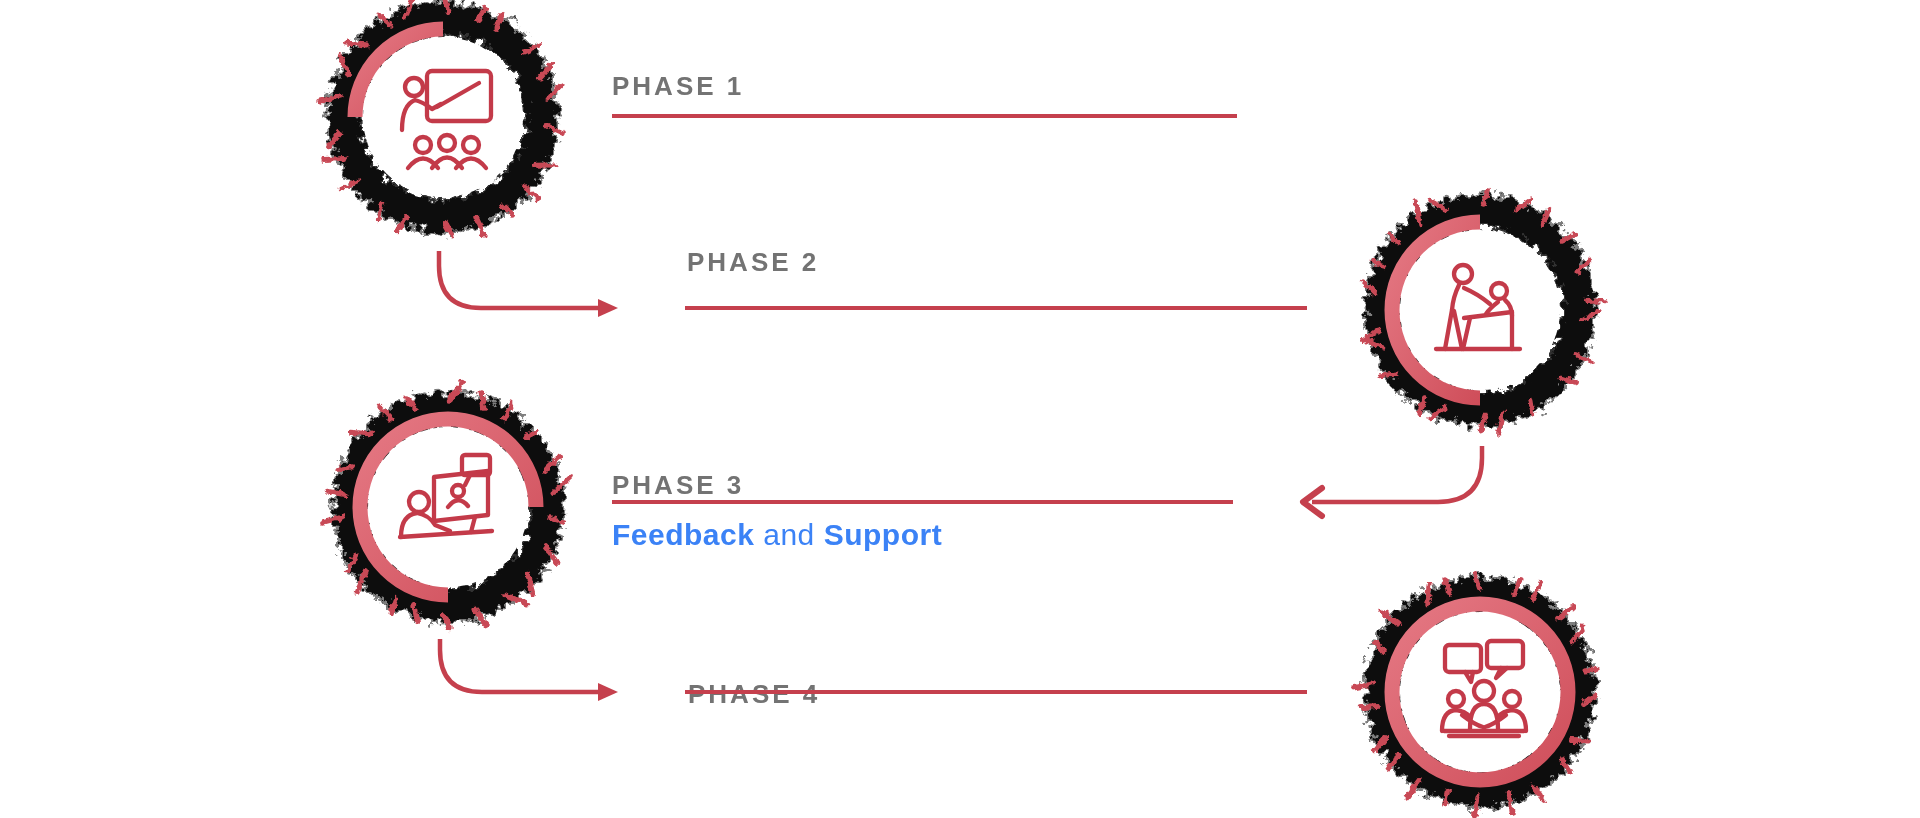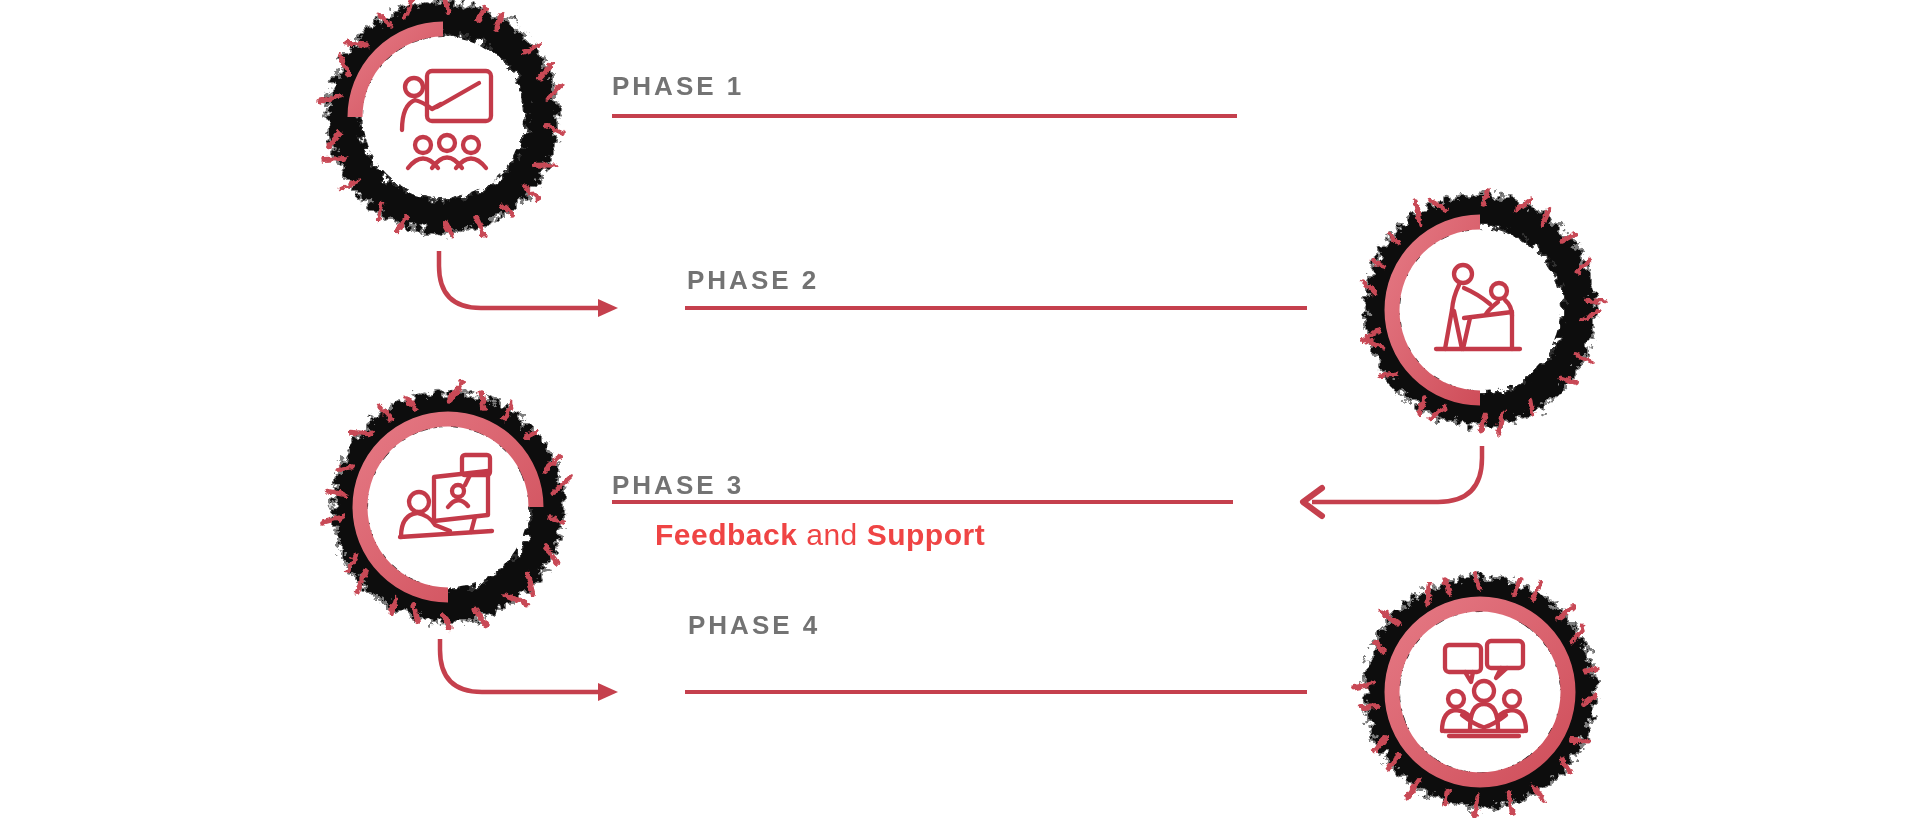--- a/index.html
+++ b/index.html
@@ -17,37 +17,36 @@
   .b4{left:1350px;top:562px;}
 
   .phase-label{
     position:absolute;
     font-size:26px;font-weight:700;
     letter-spacing:3px;
     color:#737373;
     white-space:nowrap;
   }
   .p1-label{left:612px;top:71px;}
-  .p2-label{left:687px;top:265px;}
+  .p2-label{left:687px;top:247px;}
   .p3-label{left:612px;top:470px;}
-  .p4-label{left:688px;top:610px;}
+  .p4-label{left:688px;top:679px;}
 
   .phase-line{
     position:absolute;height:4px;background:#c5404d;
   }
   .p1-line{left:612px;top:114px;width:625px;}
   .p2-line{left:685px;top:306px;width:622px;}
   .p3-line{left:612px;top:500px;width:621px;}
   .p4-line{left:685px;top:690px;width:622px;}
 
   .caption{
     position:absolute;left:612px;top:518px;
-    font-size:30px;color:#ef4444;letter-spacing:0.5px;
+    font-size:30px;color:#3b82f6;letter-spacing:0.5px;
     white-space:nowrap;
-    margin-left:43px;
   }
   .caption .bold{font-weight:700;}
 
   .arrow-layer{position:absolute;left:0;top:0;pointer-events:none;}
 </style>
 </head>
 <body>
 
 <div class="canvas">
 

